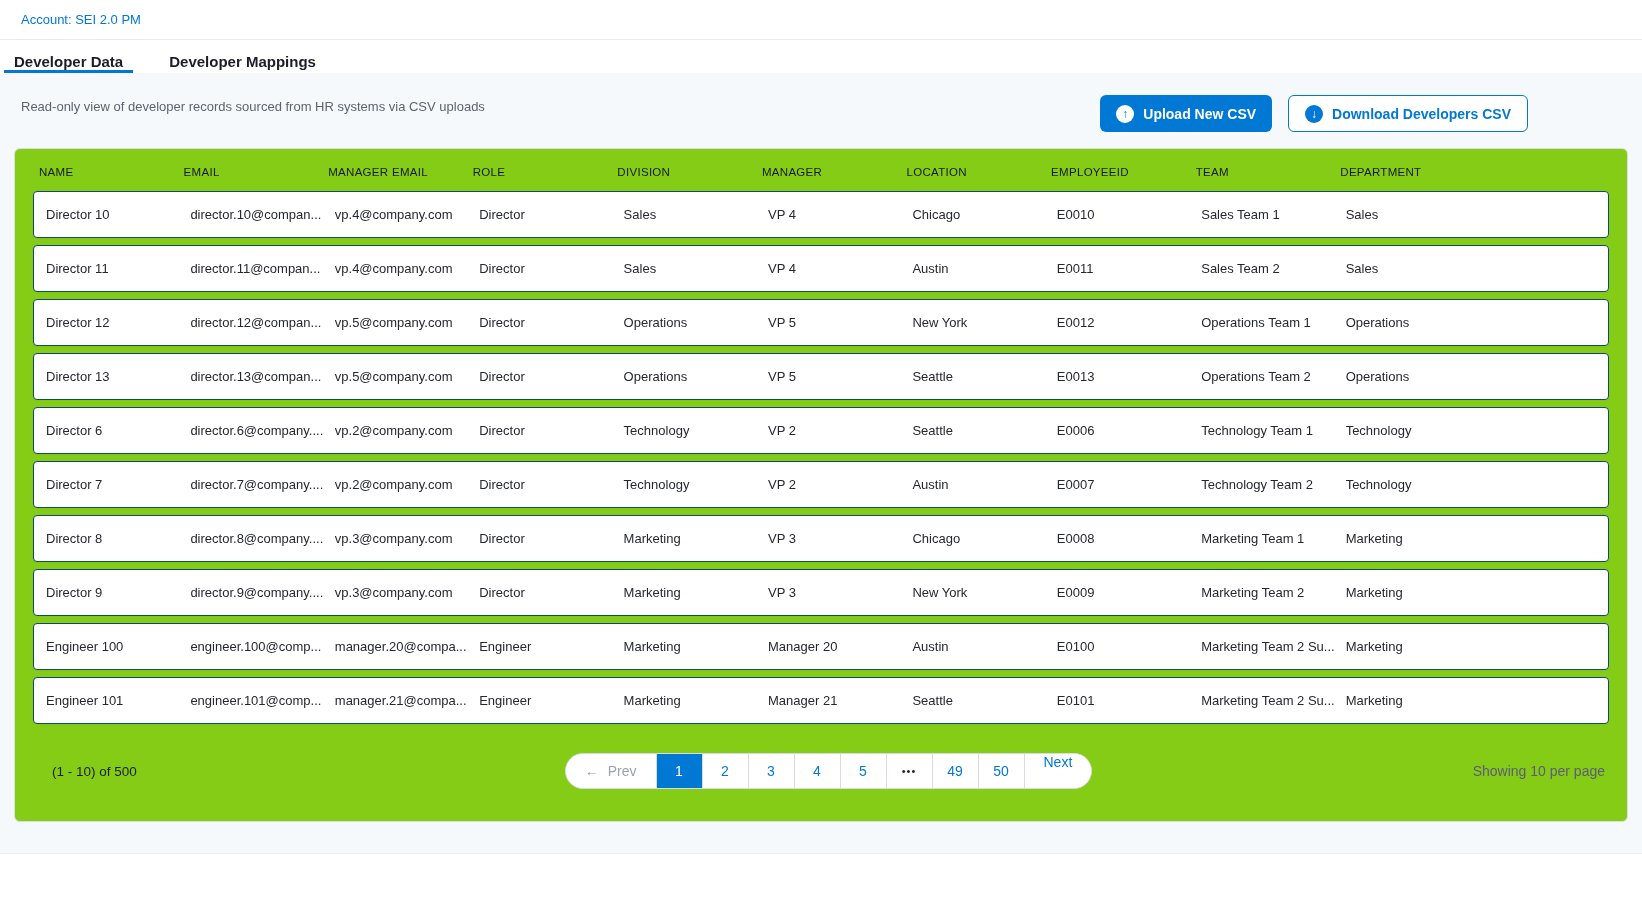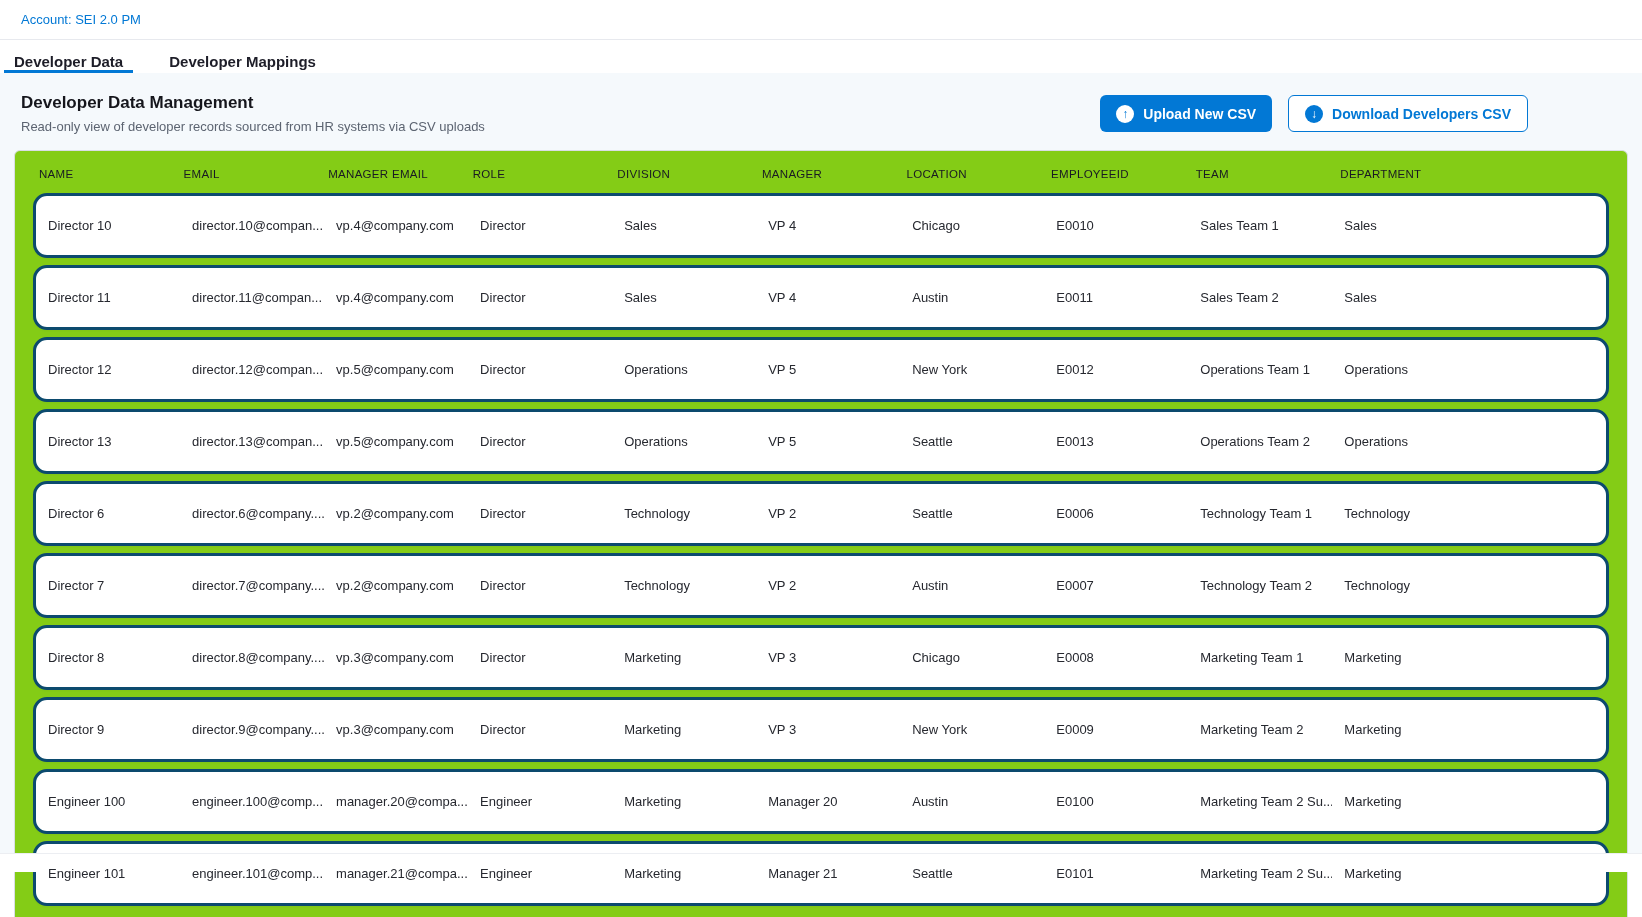--- a/index.html
+++ b/index.html
@@ -56,22 +56,22 @@
     background: #84cc16; border: 1px solid #d9dde4; border-radius: 6px;
     padding: 0 18px;
   }
   .grid-cols { display: grid; grid-template-columns: repeat(9, 1fr) 1.9fr; }
   .table-header { padding: 17px 0 13px; }
   .th {
     font-size: 11.5px; font-weight: 500; letter-spacing: 0.3px;
     color: #191a23; padding-left: 6px; white-space: nowrap; overflow: hidden;
   }
   .row-card {
-    height: 65px; align-items: center;
-    border: 3px solid #0c4a6e; border-radius: 14px; background: #fff;
+    height: 47px; align-items: center;
+    border: 1px solid #0c4a6e; border-radius: 4px; background: #fff;
     box-shadow: 0 1px 2px rgba(40,41,61,0.04);
     margin-bottom: 7px;
   }
   .td {
     font-size: 13px; color: #26282f; padding-left: 12px;
     white-space: nowrap; overflow: hidden;
   }
 
   
   .pagination-row { display: flex; align-items: center; padding: 22px 0 32px; }
@@ -106,21 +106,20 @@
 
 <div class="tab-bar">
     <div class="tab active">Developer Data</div>
     <div class="tab">Developer Mappings</div>
   </div>
 
 <div class="content">
 
   <div class="section-head">
     <div>
-      <div class="section-title">Developer Data Management</div>
       <div class="section-subtitle">Read-only view of developer records sourced from HR systems via CSV uploads</div>
     </div>
     <div class="head-buttons">
       <button class="btn btn-primary">
         <span class="icon-circle white">↑</span>
         <span>Upload New CSV</span>
       </button>
       <button class="btn btn-outline">
         <span class="icon-circle blue">↓</span>
         <span>Download Developers CSV</span>
@@ -272,17 +271,18 @@
           <span>←</span>
           <span>Prev</span>
         </button>
         <div class="pages-wrap"><div class="page-item active">1</div><div class="page-item">2</div><div class="page-item">3</div><div class="page-item">4</div><div class="page-item">5</div><div class="page-item ellipsis">•••</div><div class="page-item">49</div><div class="page-item">50</div></div>
         <button class="page-nav next">
           <span>Next</span>
           <span>→</span>
         </button>
       </div>
 
+      <div class="per-page-label">Showing 10 per page</div>
     </div>
   </div>
 
 </div>
 <div class="bottom-strip"></div>
 
 </body></html>

